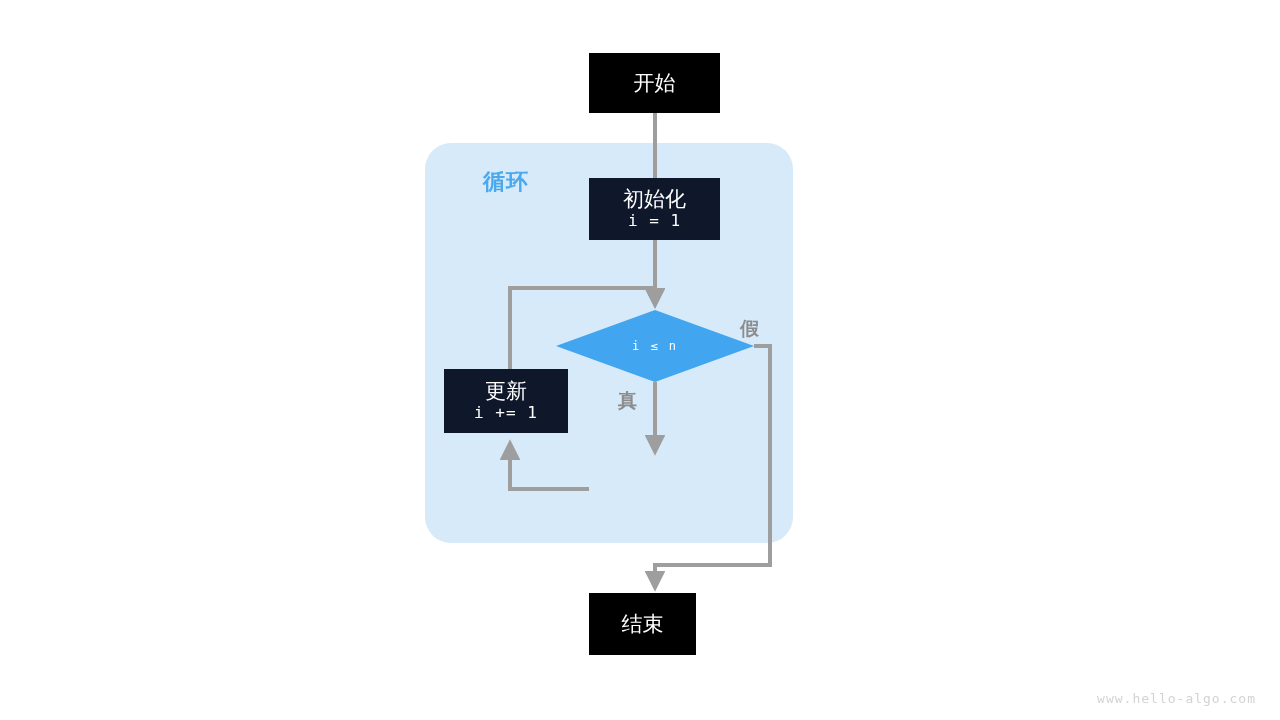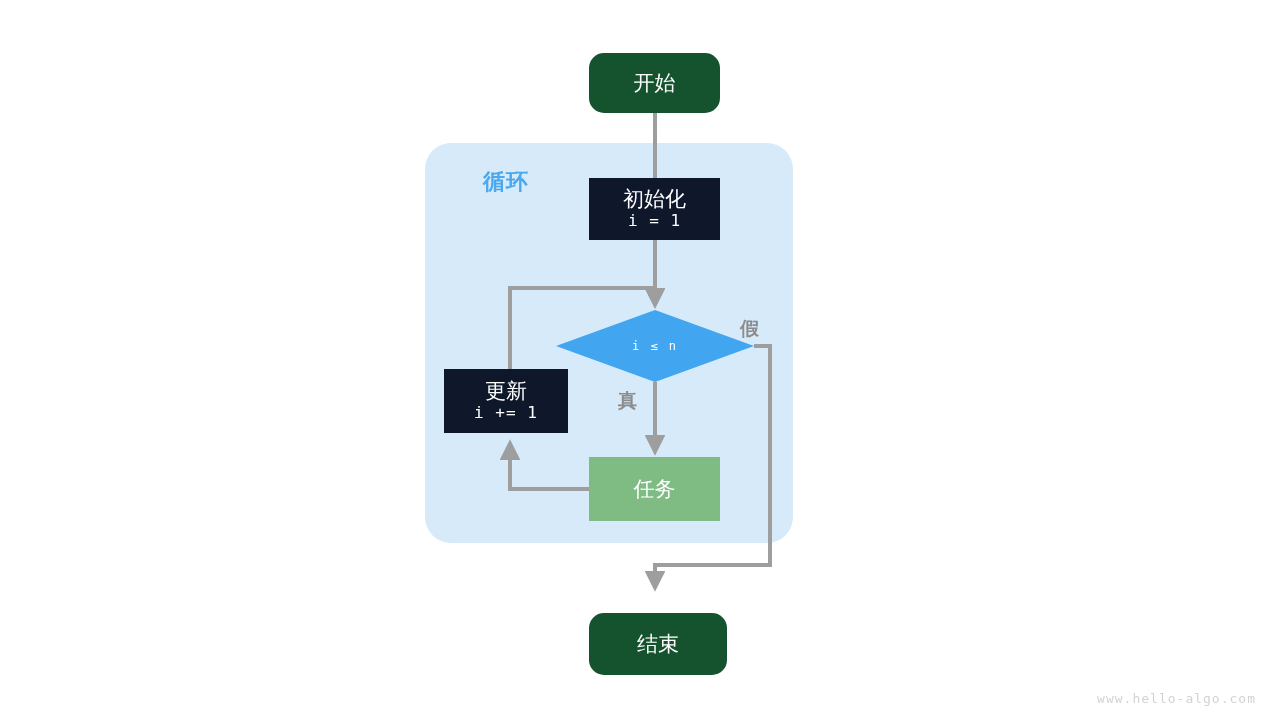--- a/index.html
+++ b/index.html
@@ -69,33 +69,33 @@
     font-family: "Liberation Sans", "DejaVu Sans", sans-serif;
     font-size: 21px;
   }
   .ln.code {
     font-family: "DejaVu Sans Mono", "Liberation Mono", monospace;
     font-size: 16px;
     letter-spacing: 1px;
   }
 
   .terminal {
-    background: #14532d;
-    border-radius: 15px;
+    background: #000000;
+    border-radius: 0;
   }
   .process-blue {
     background: #0f172a;
   }
   .process-green {
     background: #7fbc84;
   }
 
   
   #node-start  { left: 589px; top: 53px;  width: 131px; height: 60px; }
-  #node-end    { left: 589px; top: 593px; width: 138px; height: 62px; margin-top: 20px; }
+  #node-end    { left: 589px; top: 593px; width: 107px; height: 62px; }
   
   #node-init   { left: 589px; top: 178px; width: 131px; height: 62px; }
   
   #node-update { left: 444px; top: 369px; width: 124px; height: 64px; }
   
   #node-task   { left: 589px; top: 457px; width: 131px; height: 64px; }
 
   
   .decision {
     position: absolute;
@@ -187,23 +187,20 @@
   <div class="decision">
     <div class="shape"></div>
     <div class="lbl">i ≤ n</div>
   </div>
 
   <div class="node process-blue" id="node-update">
     <span class="ln cn">更新</span>
     <span class="ln code">i += 1</span>
   </div>
 
-  <div class="node process-green" id="node-task">
-    <span class="ln cn">任务</span>
-  </div>
 
   <div class="node terminal" id="node-end">
     <span class="ln cn">结束</span>
   </div>
 
   <div class="edge-label" id="label-true">真</div>
   <div class="edge-label" id="label-false">假</div>
 
   <div id="watermark">www.hello-algo.com</div>
 

